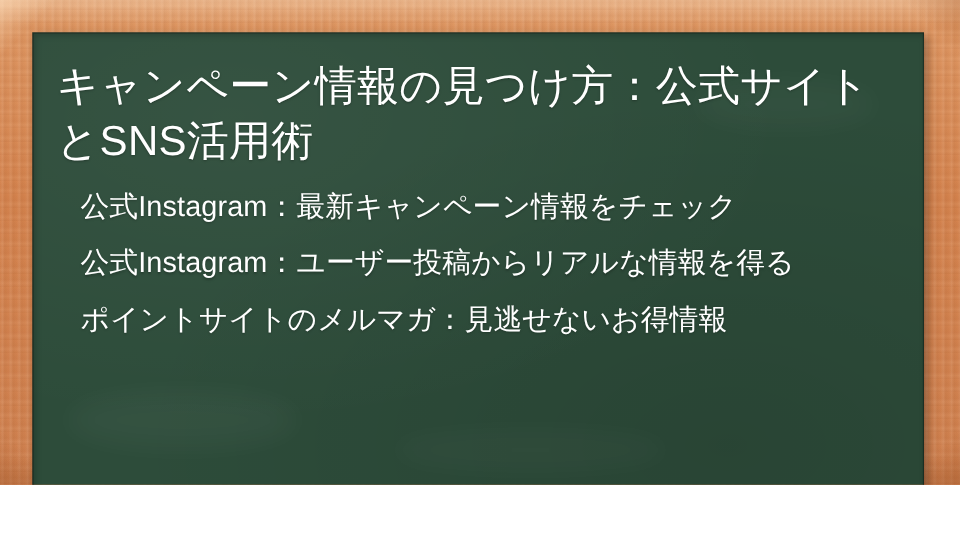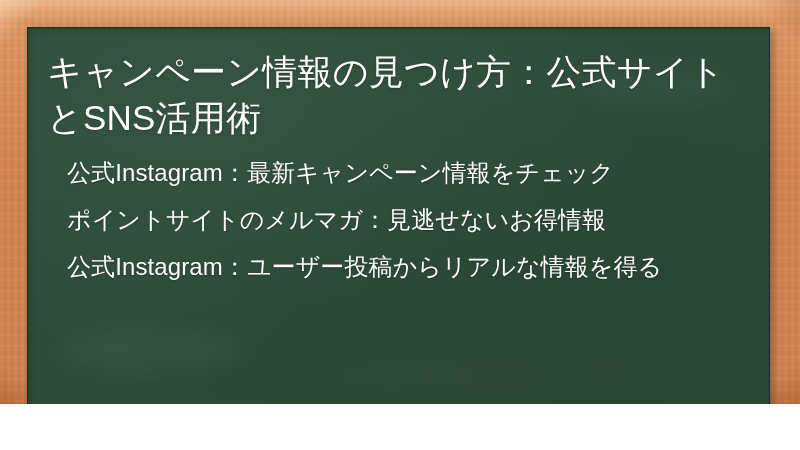--- a/index.html
+++ b/index.html
@@ -133,19 +133,19 @@
   <div id="board">
 
     <div class="smudge s1"></div>
     <div class="smudge s2"></div>
     <div class="smudge s3"></div>
 
     <h1 id="board-title">キャンペーン情報の見つけ方：公式サイトとSNS活用術</h1>
 
     <ul id="board-list">
       <li>公式Instagram：最新キャンペーン情報をチェック</li>
+      <li>公式Instagram：ユーザー投稿からリアルな情報を得る</li>
       <li>ポイントサイトのメルマガ：見逃せないお得情報</li>
-      <li>公式Instagram：ユーザー投稿からリアルな情報を得る</li>
     </ul>
 
     <div id="chalk-eraser"></div>
   </div>
 </div>
 
 </body></html>

